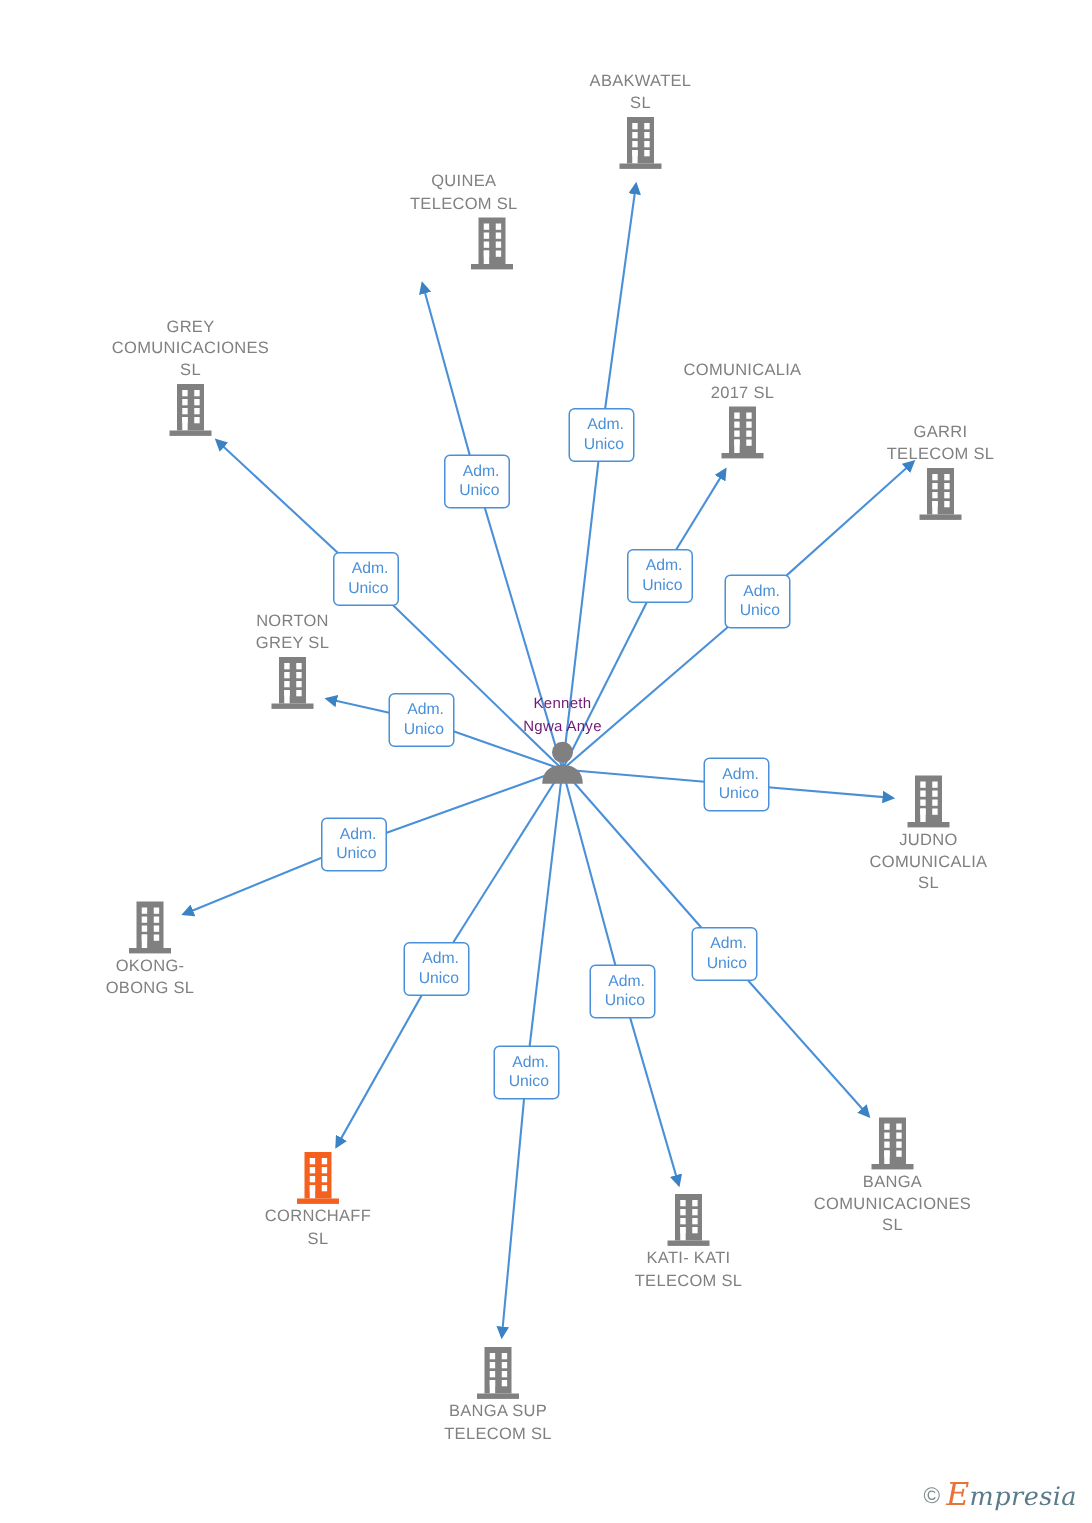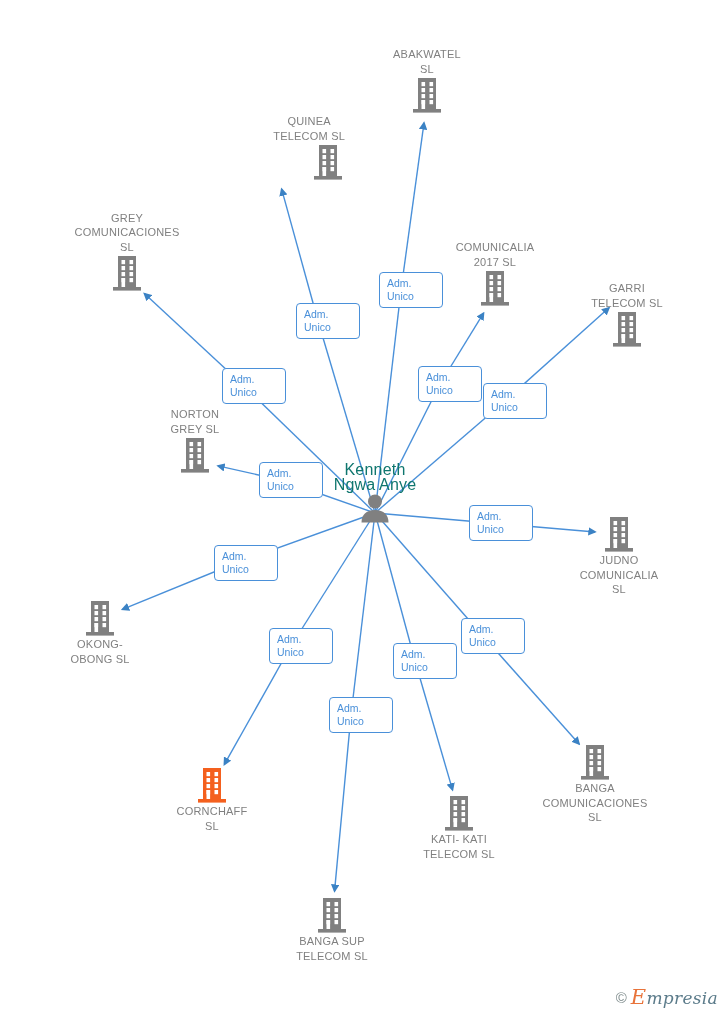--- a/index.html
+++ b/index.html
@@ -36,22 +36,22 @@
   }
   .node-label {
     font-size: 11px;
     line-height: 14.5px;
     color: #808080;
     letter-spacing: 0.2px;
     white-space: pre-line;
     font-weight: normal;
   }
   .node-label.center {
-    color: #0f766e;
-    font-size: 16px;
+    color: #701a75;
+    font-size: 10px;
     line-height: 15px;
   }
   .node-label.highlight {
     color: #808080;
   }
   .icon-building {
     display: block;
   }
   .icon-person {
     display: block;
@@ -59,23 +59,23 @@
   .elabel {
     position: absolute;
     box-sizing: border-box;
     background: #ffffff;
     border: 1px solid #4a90d9;
     border-radius: 4px;
     color: #4a90d9;
     font-size: 10.5px;
     line-height: 13px;
     padding: 4px 6px 4px 7px;
-    text-align: left;
+    text-align: right;
     white-space: pre-line;
-    width: 64px;
+    width: 44px;
     box-shadow: 0 0 0 0 rgba(0,0,0,0);
   }
   #watermark {
     position: absolute;
     right: 10px;
     bottom: 8px;
     display: flex;
     align-items: center;
     gap: 4px;
   }

